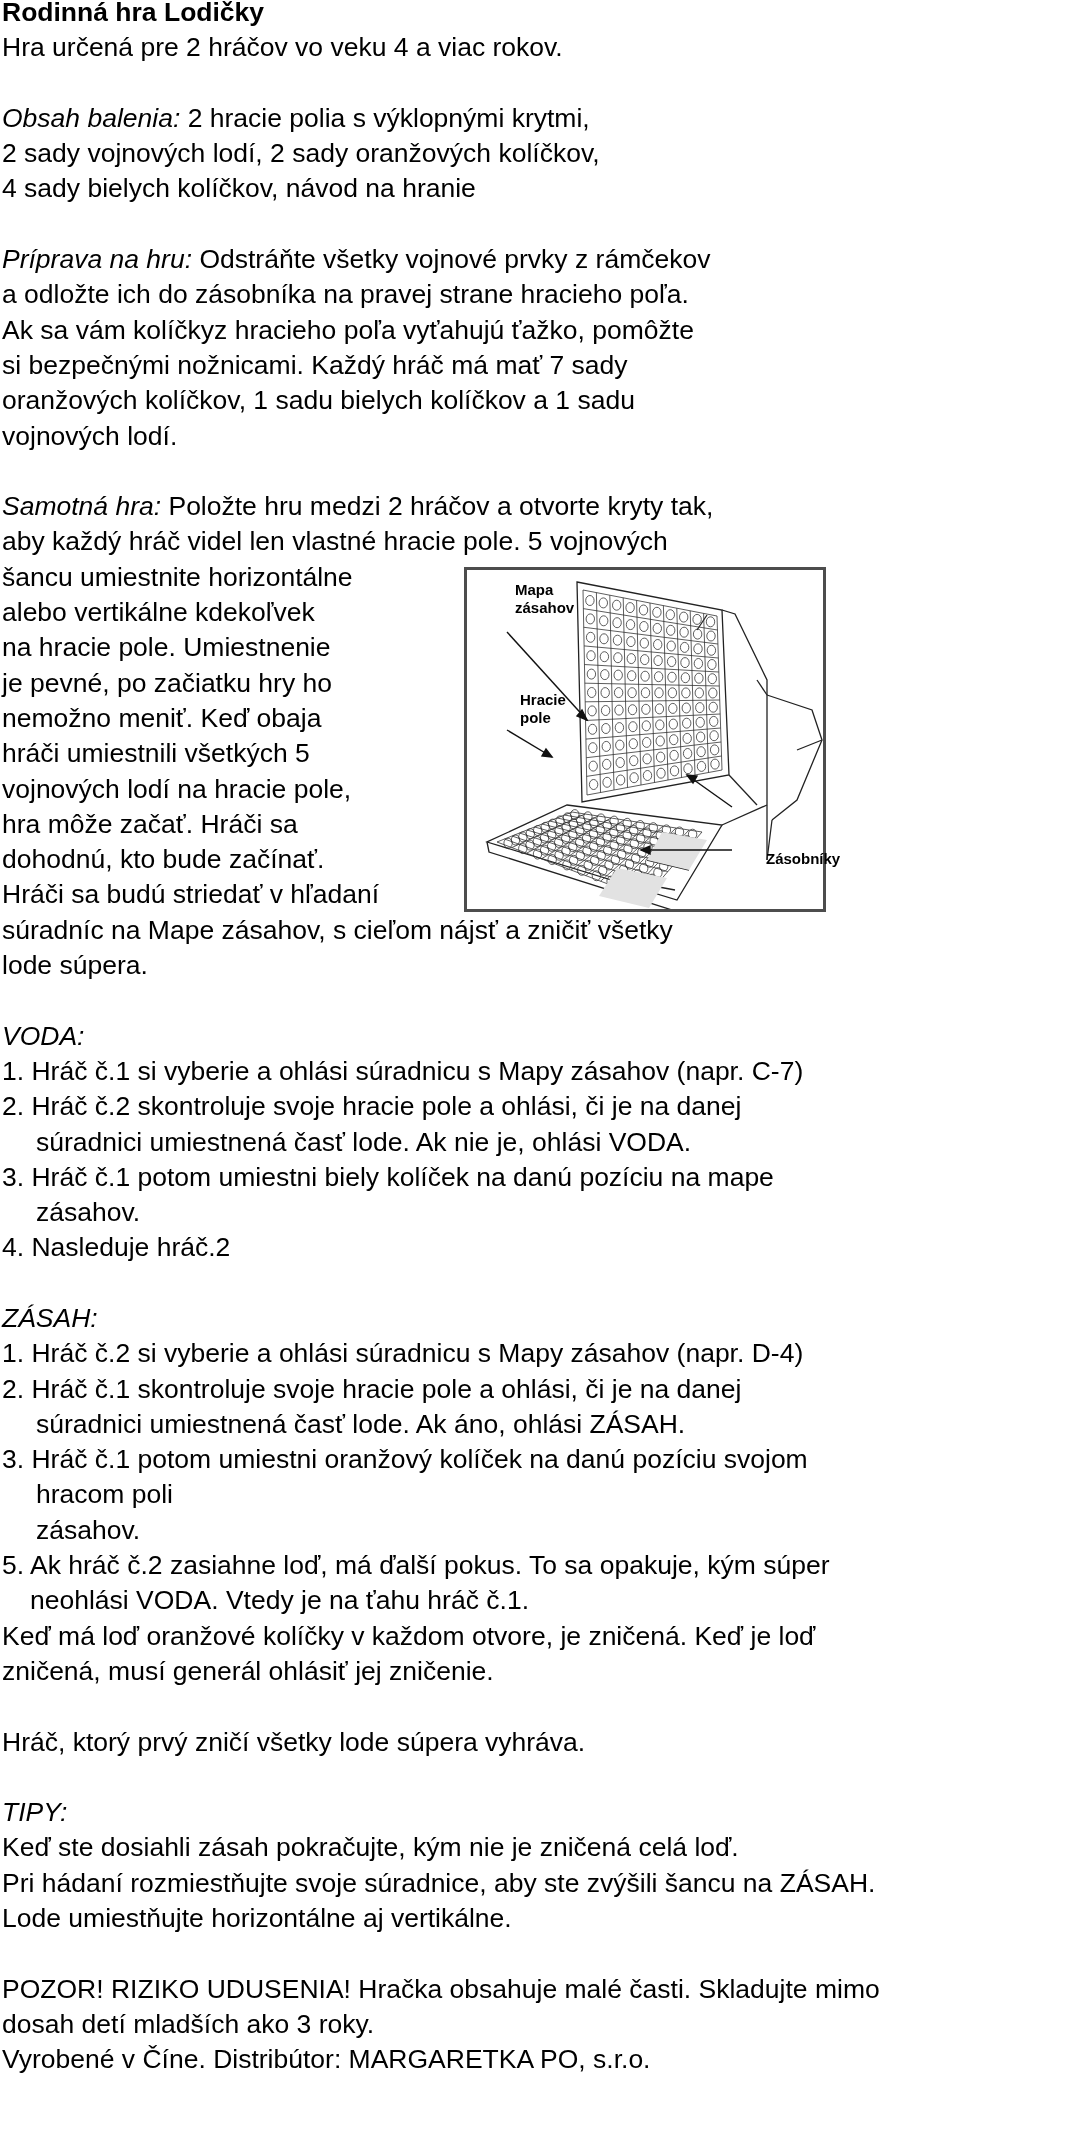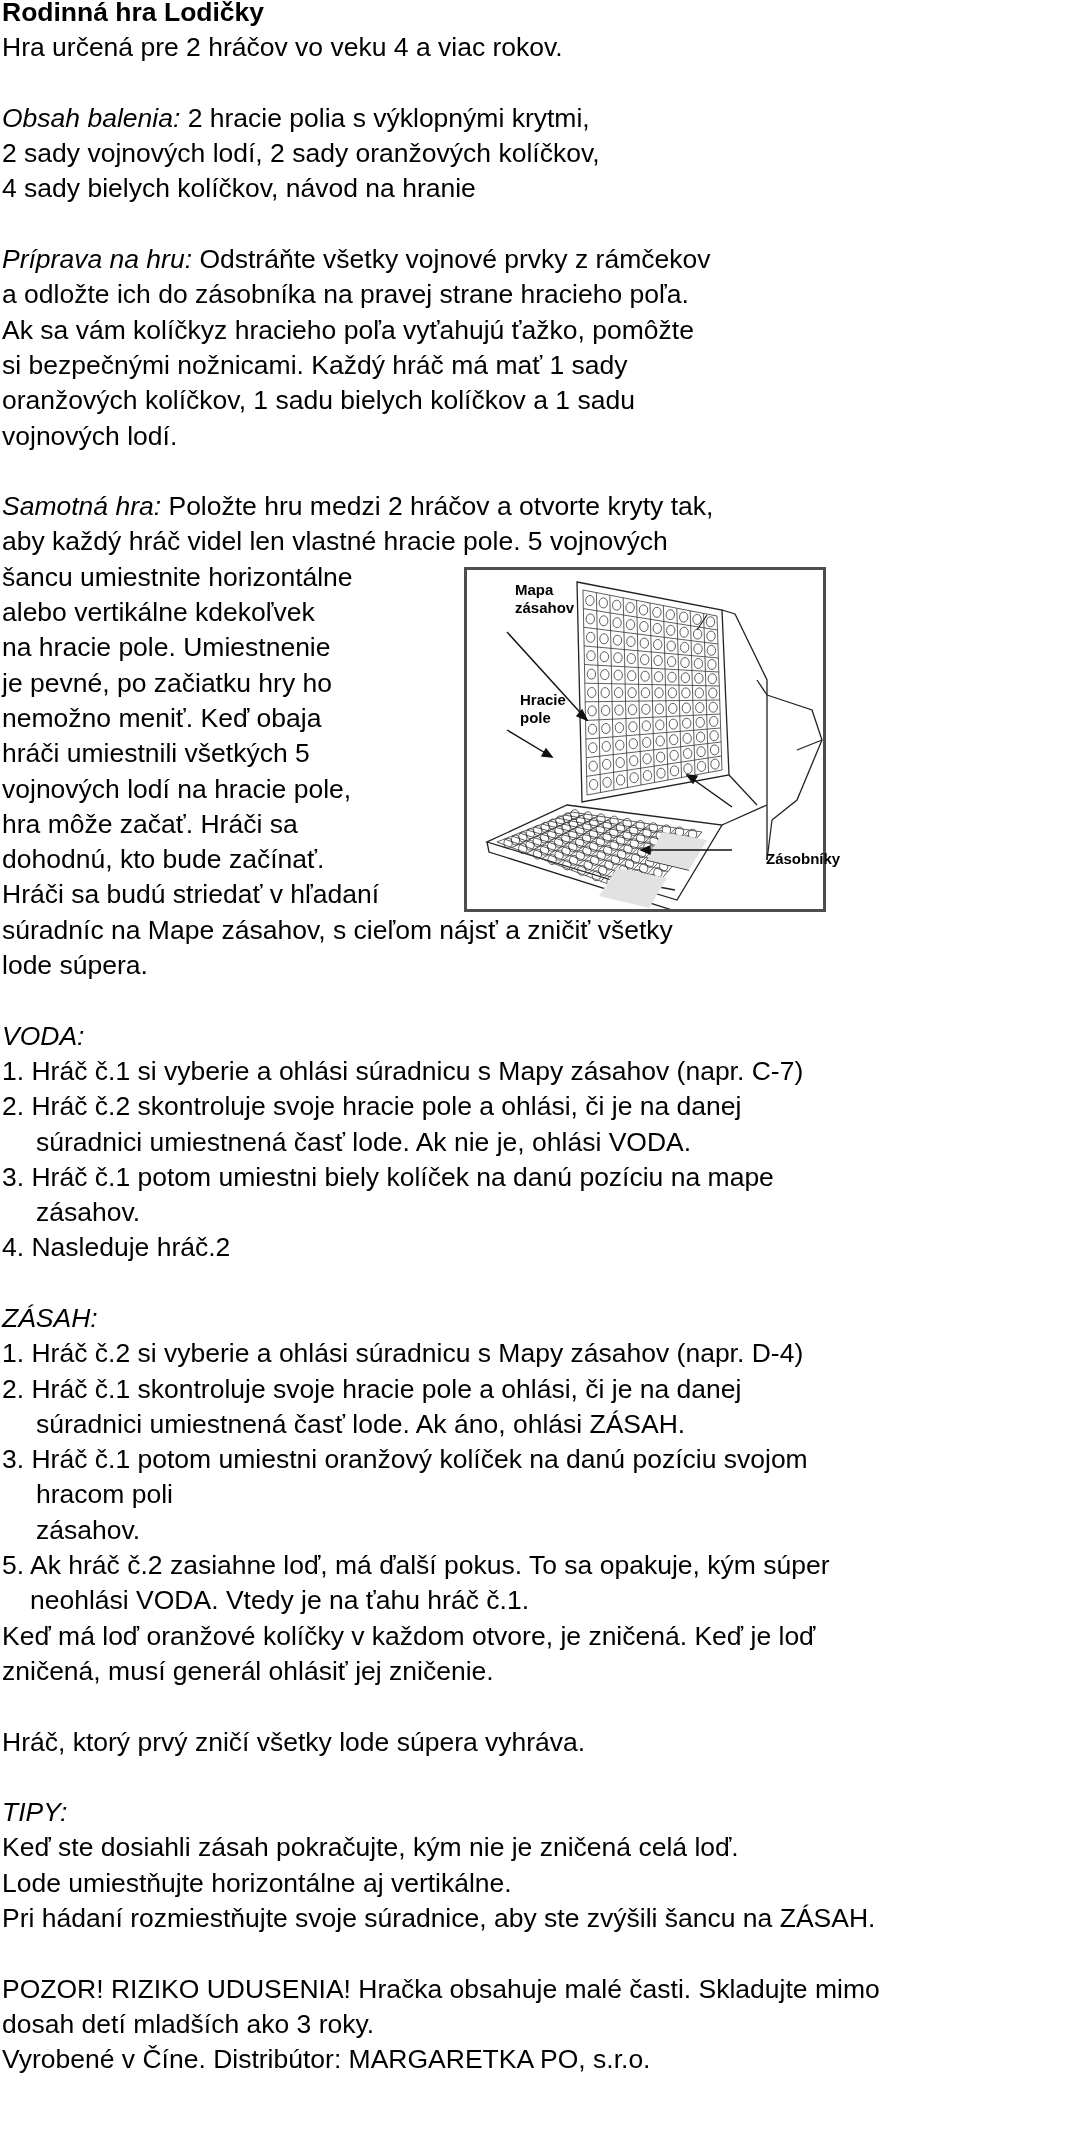--- a/index.html
+++ b/index.html
@@ -27,21 +27,21 @@
   <div class="blank"></div>
 
   <div class="line"><span class="lbl">Obsah balenia:</span><span> 2 hracie polia s výklopnými krytmi,</span></div>
   <div class="line">2 sady vojnových lodí, 2 sady oranžových kolíčkov,</div>
   <div class="line">4 sady bielych kolíčkov, návod na hranie</div>
   <div class="blank"></div>
 
   <div class="line"><span class="lbl">Príprava na hru:</span><span> Odstráňte všetky vojnové prvky z rámčekov</span></div>
   <div class="line">a odložte ich do zásobníka na pravej strane hracieho poľa.</div>
   <div class="line">Ak sa vám kolíčkyz hracieho poľa vyťahujú ťažko, pomôžte</div>
-  <div class="line">si bezpečnými nožnicami. Každý hráč má mať 1 sady</div>
+  <div class="line">si bezpečnými nožnicami. Každý hráč má mať 7 sady</div>
   <div class="line">oranžových kolíčkov, 1 sadu bielych kolíčkov a 1 sadu</div>
   <div class="line">vojnových lodí.</div>
   <div class="blank"></div>
 
   <div class="line"><span class="lbl">Samotná hra:</span><span> Položte hru medzi 2 hráčov a otvorte kryty tak,</span></div>
   <div class="line">aby každý hráč videl len vlastné hracie pole. 5 vojnových</div>
   <div class="line">šancu umiestnite horizontálne</div>
   <div class="line">alebo vertikálne kdekoľvek</div>
   <div class="line">na hracie pole. Umiestnenie</div>
   <div class="line">je pevné, po začiatku hry ho</div>
@@ -75,22 +75,22 @@
   <div class="line indent5">neohlási VODA. Vtedy je na ťahu hráč č.1.</div>
   <div class="line">Keď má loď oranžové kolíčky v každom otvore, je zničená. Keď je loď</div>
   <div class="line">zničená, musí generál ohlásiť jej zničenie.</div>
   <div class="blank"></div>
 
   <div class="line">Hráč, ktorý prvý zničí všetky lode súpera vyhráva.</div>
   <div class="blank"></div>
 
   <div class="line lbl">TIPY:</div>
   <div class="line">Keď ste dosiahli zásah pokračujte, kým nie je zničená celá loď.</div>
+  <div class="line">Pri hádaní rozmiestňujte svoje súradnice, aby ste zvýšili šancu na ZÁSAH.</div>
   <div class="line">Lode umiestňujte horizontálne aj vertikálne.</div>
-  <div class="line">Pri hádaní rozmiestňujte svoje súradnice, aby ste zvýšili šancu na ZÁSAH.</div>
   <div class="blank"></div>
 
   <div class="line">POZOR! RIZIKO UDUSENIA! Hračka obsahuje malé časti. Skladujte mimo</div>
   <div class="line">dosah detí mladších ako 3 roky.</div>
   <div class="line">Vyrobené v Číne. Distribútor: MARGARETKA PO, s.r.o.</div>
 </div>
 
 <div class="figure">
   <svg width="356" height="339" viewBox="0 0 356 339">
     <g fill="none" stroke="#222" stroke-width="1.3">

